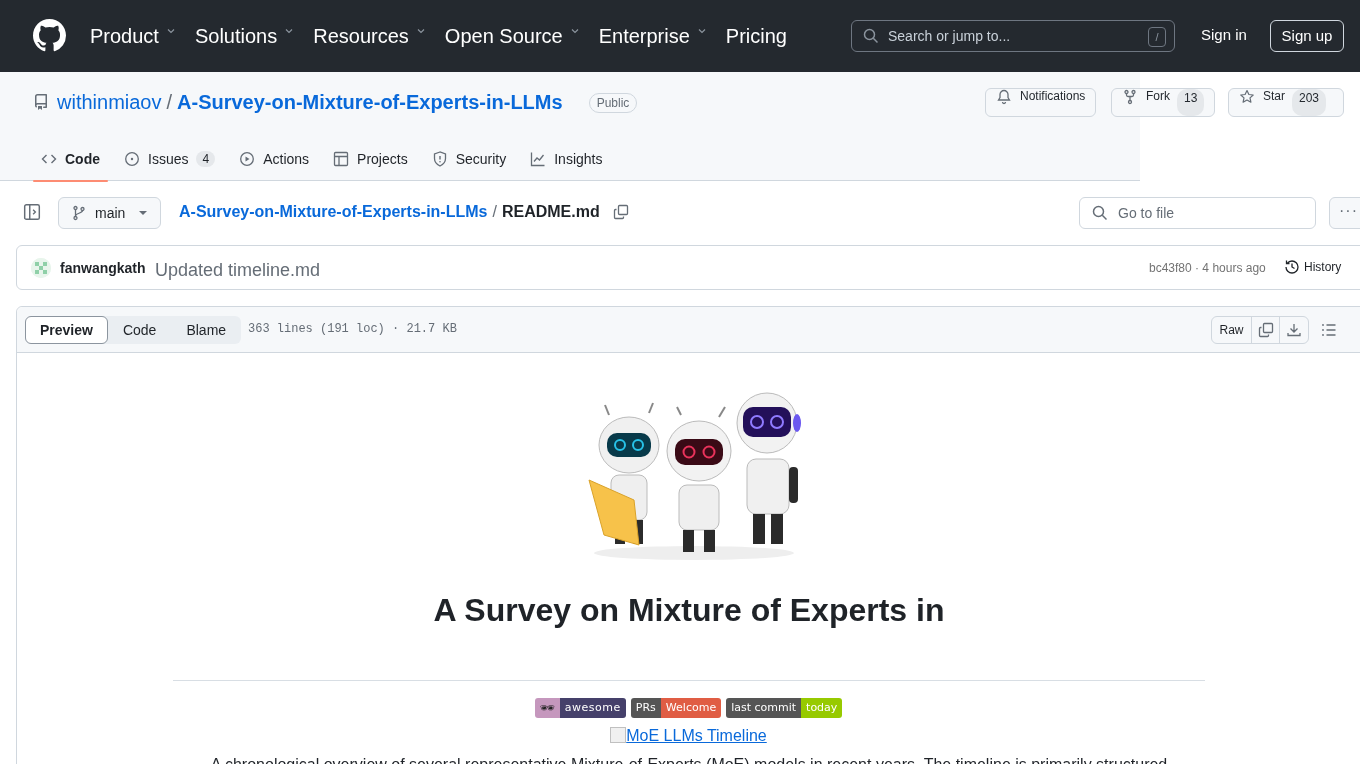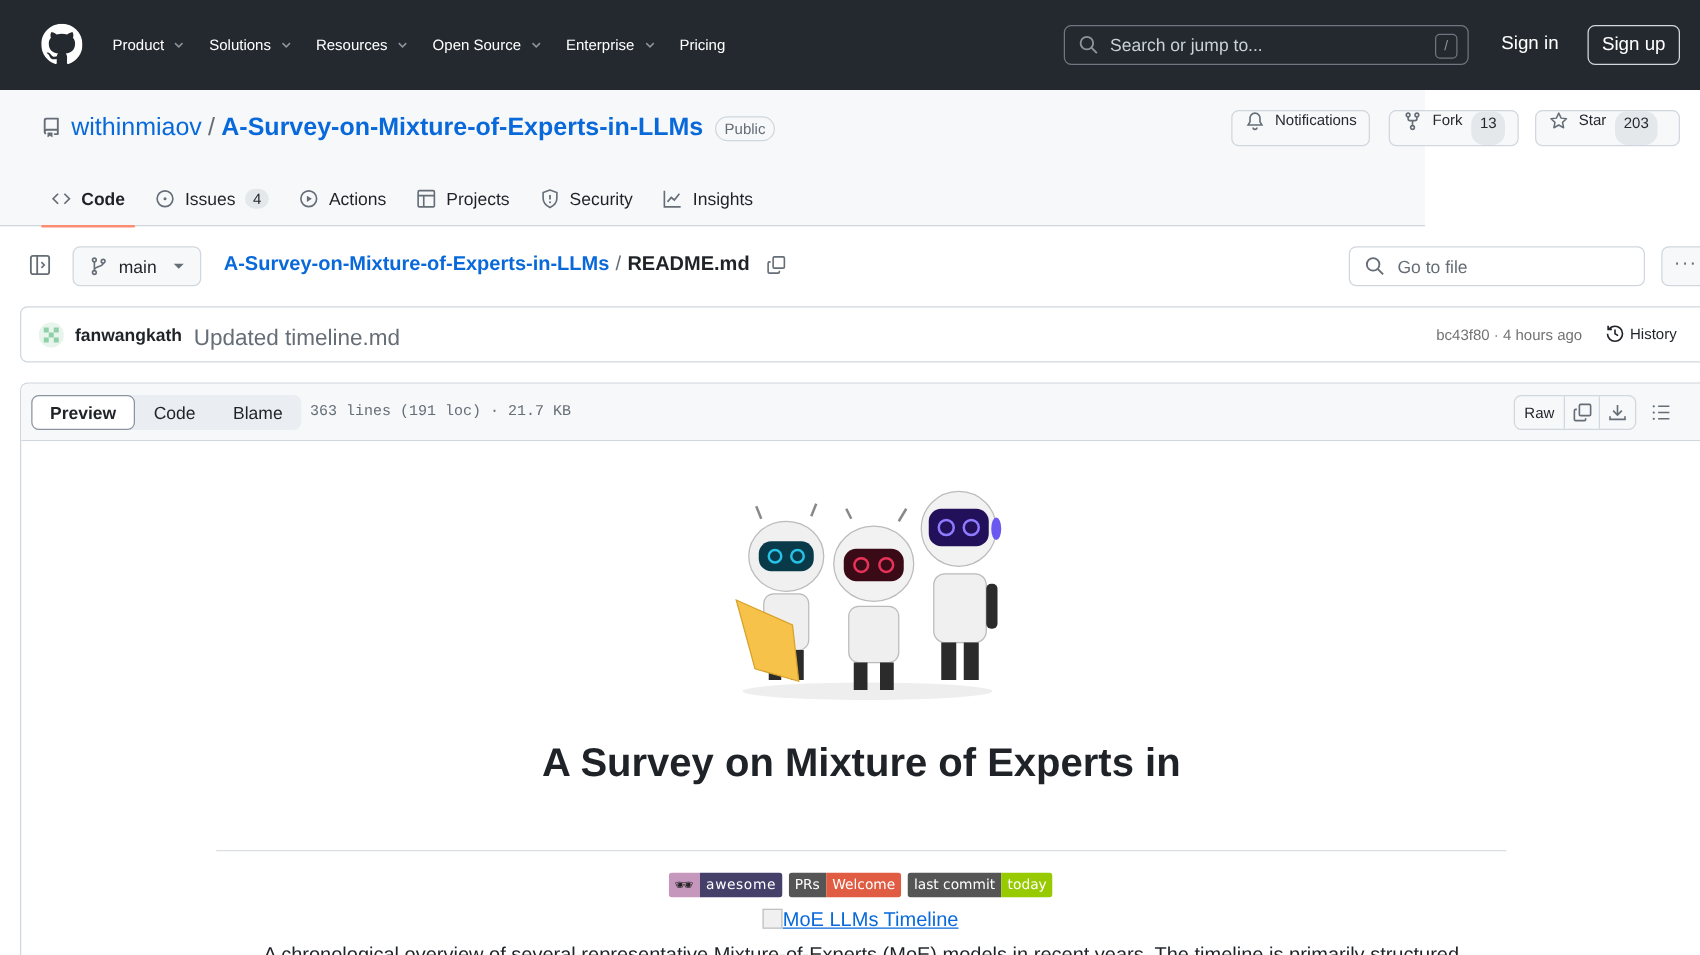--- a/index.html
+++ b/index.html
@@ -3,34 +3,34 @@
 <meta charset="utf-8">
 <style>
 *{box-sizing:border-box;margin:0;padding:0}
 body{width:1360px;height:764px;overflow:hidden;background:#fff;font-family:"Liberation Sans",sans-serif;color:#1f2328;font-size:14px;position:relative}
 a{color:inherit;text-decoration:none}
 svg{display:block}
 
 .topbar{position:absolute;left:0;top:0;width:1360px;height:72px;background:#24292f;display:flex;align-items:center}
 .gh-logo{position:absolute;left:33px;top:19px;width:33px;height:33px}
 .topnav{position:absolute;left:90px;top:0;height:72px;display:flex;align-items:center}
-.topnav .item{display:flex;align-items:center;color:#fff;font-size:12px;margin-right:18px}
+.topnav .item{display:flex;align-items:flex-start;color:#fff;font-size:20px;margin-right:18px}
 .topnav .item .chev{margin-left:6px;width:12px;height:12px}
 .search{position:absolute;left:851px;top:20px;width:324px;height:32px;border:1px solid #6e7681;border-radius:6px;display:flex;align-items:center;padding-left:11px;color:#c9d1d9;font-size:14px}
 .search .sicon{width:16px;height:16px;margin-right:9px}
 .search .slash{position:absolute;right:8px;top:6px;width:18px;height:20px;border:1px solid #6e7681;border-radius:4px;font-size:11px;color:#8b949e;text-align:center;line-height:18px}
 .signin{position:absolute;left:1201px;top:26px;color:#fff;font-size:15px}
 .signup{position:absolute;left:1270px;top:20px;width:74px;height:32px;border:1px solid #d0d7de;border-radius:6px;color:#fff;font-size:15px;text-align:center;line-height:30px}
 
 .repohead{position:absolute;left:0;top:72px;width:1140px;height:109px;background:#f6f8fa;border-bottom:1px solid #d0d7de}
 .repo-icon{position:absolute;left:33px;top:22px;width:16px;height:16px}
 .repo-title{position:absolute;left:57px;top:19px;font-size:20px;color:#0969da;display:flex;align-items:center}
 .repo-title .sep{color:#656d76;margin:0 5px}
 .repo-title .name{font-weight:bold}
-.public{margin-left:9px;border:1px solid #d0d7de;border-radius:12px;font-size:12px;color:#656d76;padding:2px 7px}
+.public{margin-left:26px;border:1px solid #d0d7de;border-radius:12px;font-size:12px;color:#656d76;padding:2px 7px}
 .rbtn{position:absolute;top:16px;height:29px;border:1px solid #d0d7de;border-radius:6px;background:#f6f8fa;display:flex;padding:0 10px;font-size:12px;color:#24292f}
 .rbtn svg{width:16px;height:16px;margin-right:8px}
 .rbtn .cnt{margin-left:7px;background:#e5e8eb;border-radius:10px;padding:2px 7px;font-size:12px}
 .tabs{position:absolute;left:33px;top:65px;height:44px;display:flex}
 .tab{display:flex;align-items:center;height:44px;padding:0 8px;margin-right:8px;font-size:14px;color:#1f2328;position:relative}
 .tab svg{width:16px;height:16px;margin-right:8px;color:#656d76}
 .tab .cnt{margin-left:8px;background:#e5e8eb;border-radius:10px;padding:1px 6px;font-size:12px}
 .tab.active{font-weight:bold}
 .tab.active:after{content:"";position:absolute;left:0;right:0;bottom:-1px;height:2px;background:#fd8c73;border-radius:2px}
 

